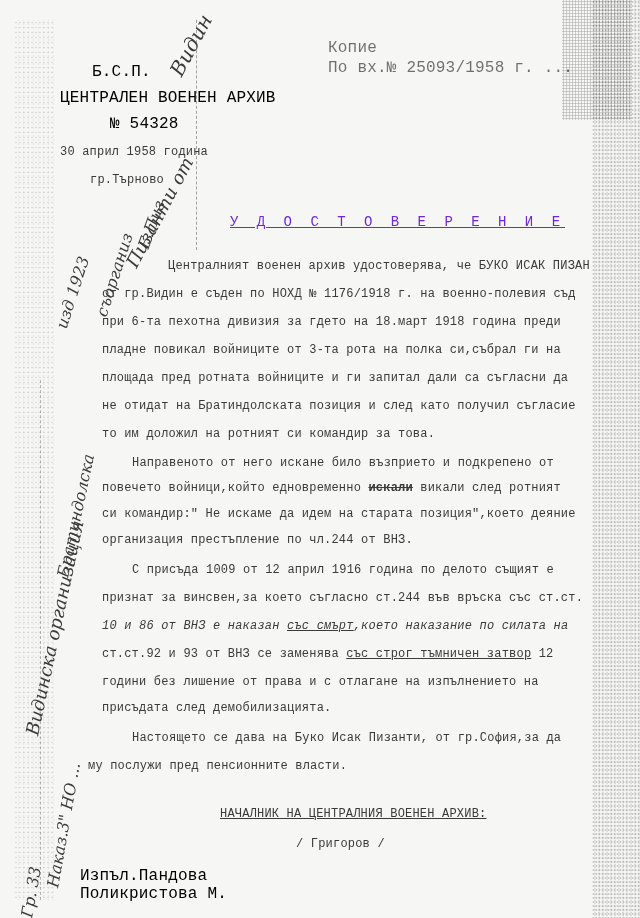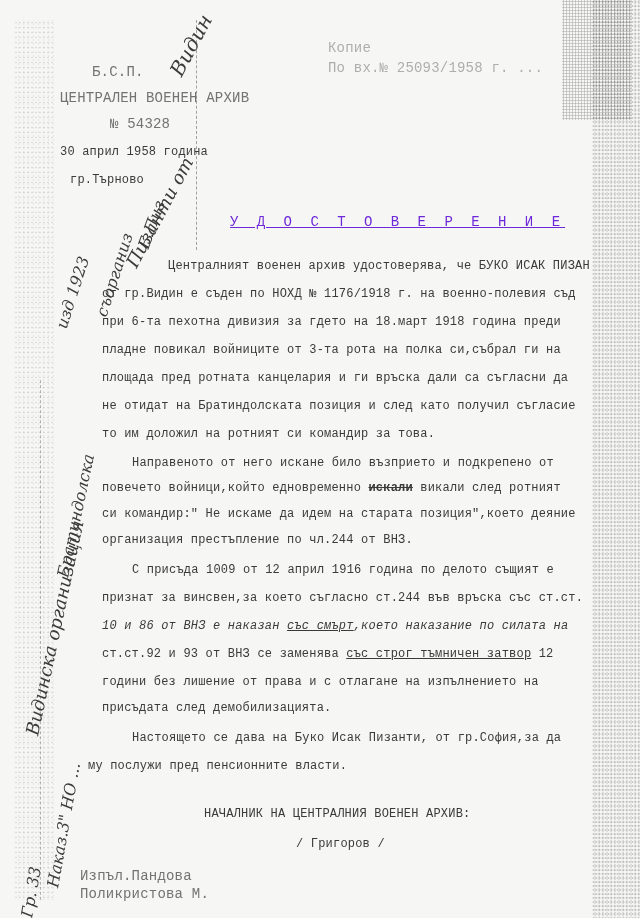--- a/index.html
+++ b/index.html
@@ -62,21 +62,21 @@
     }
 
     .line {
       position: absolute;
       white-space: nowrap;
       font-size: 12px;
       letter-spacing: 0.2px;
       line-height: 16px;
     }
     .faint { color: #6a6a6a; }
-    .header-small { font-size: 14px; color: #737373; }
+    .header-small { font-size: 16px; color: #000000; }
     .title {
       font-size: 14px;
       letter-spacing: 5px;
       text-decoration: underline;
       color: #6d28d9;
     }
     .underline { text-decoration: underline; }
     .strike { text-decoration: line-through; font-weight: bold; }
 
     .hand {
@@ -95,32 +95,32 @@
   <div class="noise-left"></div>
   <div class="noise-right"></div>
   <div class="noise-right-top"></div>
   <div class="fold-line"></div>
   <div class="fold-line-2"></div>
 
   <div class="line header-small faint" style="left:92px; top:64px;">Б.С.П.</div>
   <div class="line header-small faint" style="left:60px; top:90px;">ЦЕНТРАЛЕН ВОЕНЕН АРХИВ</div>
   <div class="line header-small" style="left:110px; top:116px;">№ 54328</div>
   <div class="line" style="left:60px; top:144px;">30 април 1958 година</div>
-  <div class="line" style="left:70px; top:172px;">гр.Търново</div>
+  <div class="line" style="left:90px; top:172px;">гр.Търново</div>
 
   <div class="line header-small faint" style="left:328px; top:40px; opacity:0.55;">Копие</div>
   <div class="line header-small faint" style="left:328px; top:60px; opacity:0.55;">По вх.№ 25093/1958 г. ...</div>
 
   <div class="line title" style="left:230px; top:214px;">У Д О С Т О В Е Р Е Н И Е</div>
 
   <div class="line" style="left:168px; top:258px;">Централният военен архив удостоверява, че БУКО ИСАК ПИЗАН</div>
   <div class="line" style="left:102px; top:286px;">от гр.Видин е съден по НОХД № 1176/1918 г. на военно-полевия съд</div>
   <div class="line" style="left:102px; top:314px;">при 6-та пехотна дивизия за гдето на 18.март 1918 година преди</div>
   <div class="line" style="left:102px; top:342px;">пладне повикал войниците от 3-та рота на полка си,събрал ги на</div>
-  <div class="line" style="left:102px; top:370px;">площада пред ротната канцелария и ги връска дали са съгласни да</div>
+  <div class="line" style="left:102px; top:370px;">площада пред ротната войниците и ги запитал дали са съгласни да</div>
   <div class="line" style="left:102px; top:398px;">не отидат на Братиндолската позиция и след като получил съгласие</div>
   <div class="line" style="left:102px; top:426px;">то им доложил на ротният си командир за това.</div>
 
   <div class="line" style="left:132px; top:455px;">Направеното от него искане било възприето и подкрепено от</div>
   <div class="line" style="left:102px; top:480px;">
     <span>повечето войници,който едновременно</span>
     <span class="strike">искали</span>
     <span>викали след ротният</span>
   </div>
   <div class="line" style="left:102px; top:506px;">си командир:" Не искаме да идем на старата позиция",което деяние</div>
@@ -136,21 +136,21 @@
     <span>ст.ст.92 и 93 от ВНЗ се заменява</span>
     <span class="underline">със строг тъмничен затвор</span>
     <span>12</span>
   </div>
   <div class="line" style="left:102px; top:674px;">години без лишение от права и с отлагане на изпълнението на</div>
   <div class="line" style="left:102px; top:700px;">присъдата след демобилизацията.</div>
 
   <div class="line" style="left:132px; top:730px;">Настоящето се дава на Буко Исак Пизанти, от гр.София,за да</div>
   <div class="line" style="left:88px; top:758px;">му послужи пред пенсионните власти.</div>
 
-  <div class="line" style="left:204px; top:806px;">НАЧАЛНИК НА ЦЕНТРАЛНИЯ ВОЕНЕН АРХИВ:</div>
+  <div class="line" style="left:220px; top:806px;text-decoration:underline;">НАЧАЛНИК НА ЦЕНТРАЛНИЯ ВОЕНЕН АРХИВ:</div>
   <div class="line" style="left:296px; top:836px;">/ Григоров /</div>
 
   <div class="line header-small" style="left:80px; top:868px;">Изпъл.Пандова</div>
   <div class="line header-small" style="left:80px; top:886px;">Поликристова М.</div>
 
   <div class="hand" style="left:186px; top:56px; font-size:20px; transform: rotate(-62deg);">Видин</div>
   <div class="hand" style="left:140px; top:250px; font-size:18px; transform: rotate(-62deg);">Пизанти от</div>
   <div class="hand" style="left:70px; top:312px; font-size:16px; transform: rotate(-72deg);">изд 1923</div>
   <div class="hand" style="left:110px; top:300px; font-size:16px; transform: rotate(-72deg);">съорганиз</div>
   <div class="hand" style="left:152px; top:232px; font-size:16px; transform: rotate(-70deg);">Б.Пиз</div>

